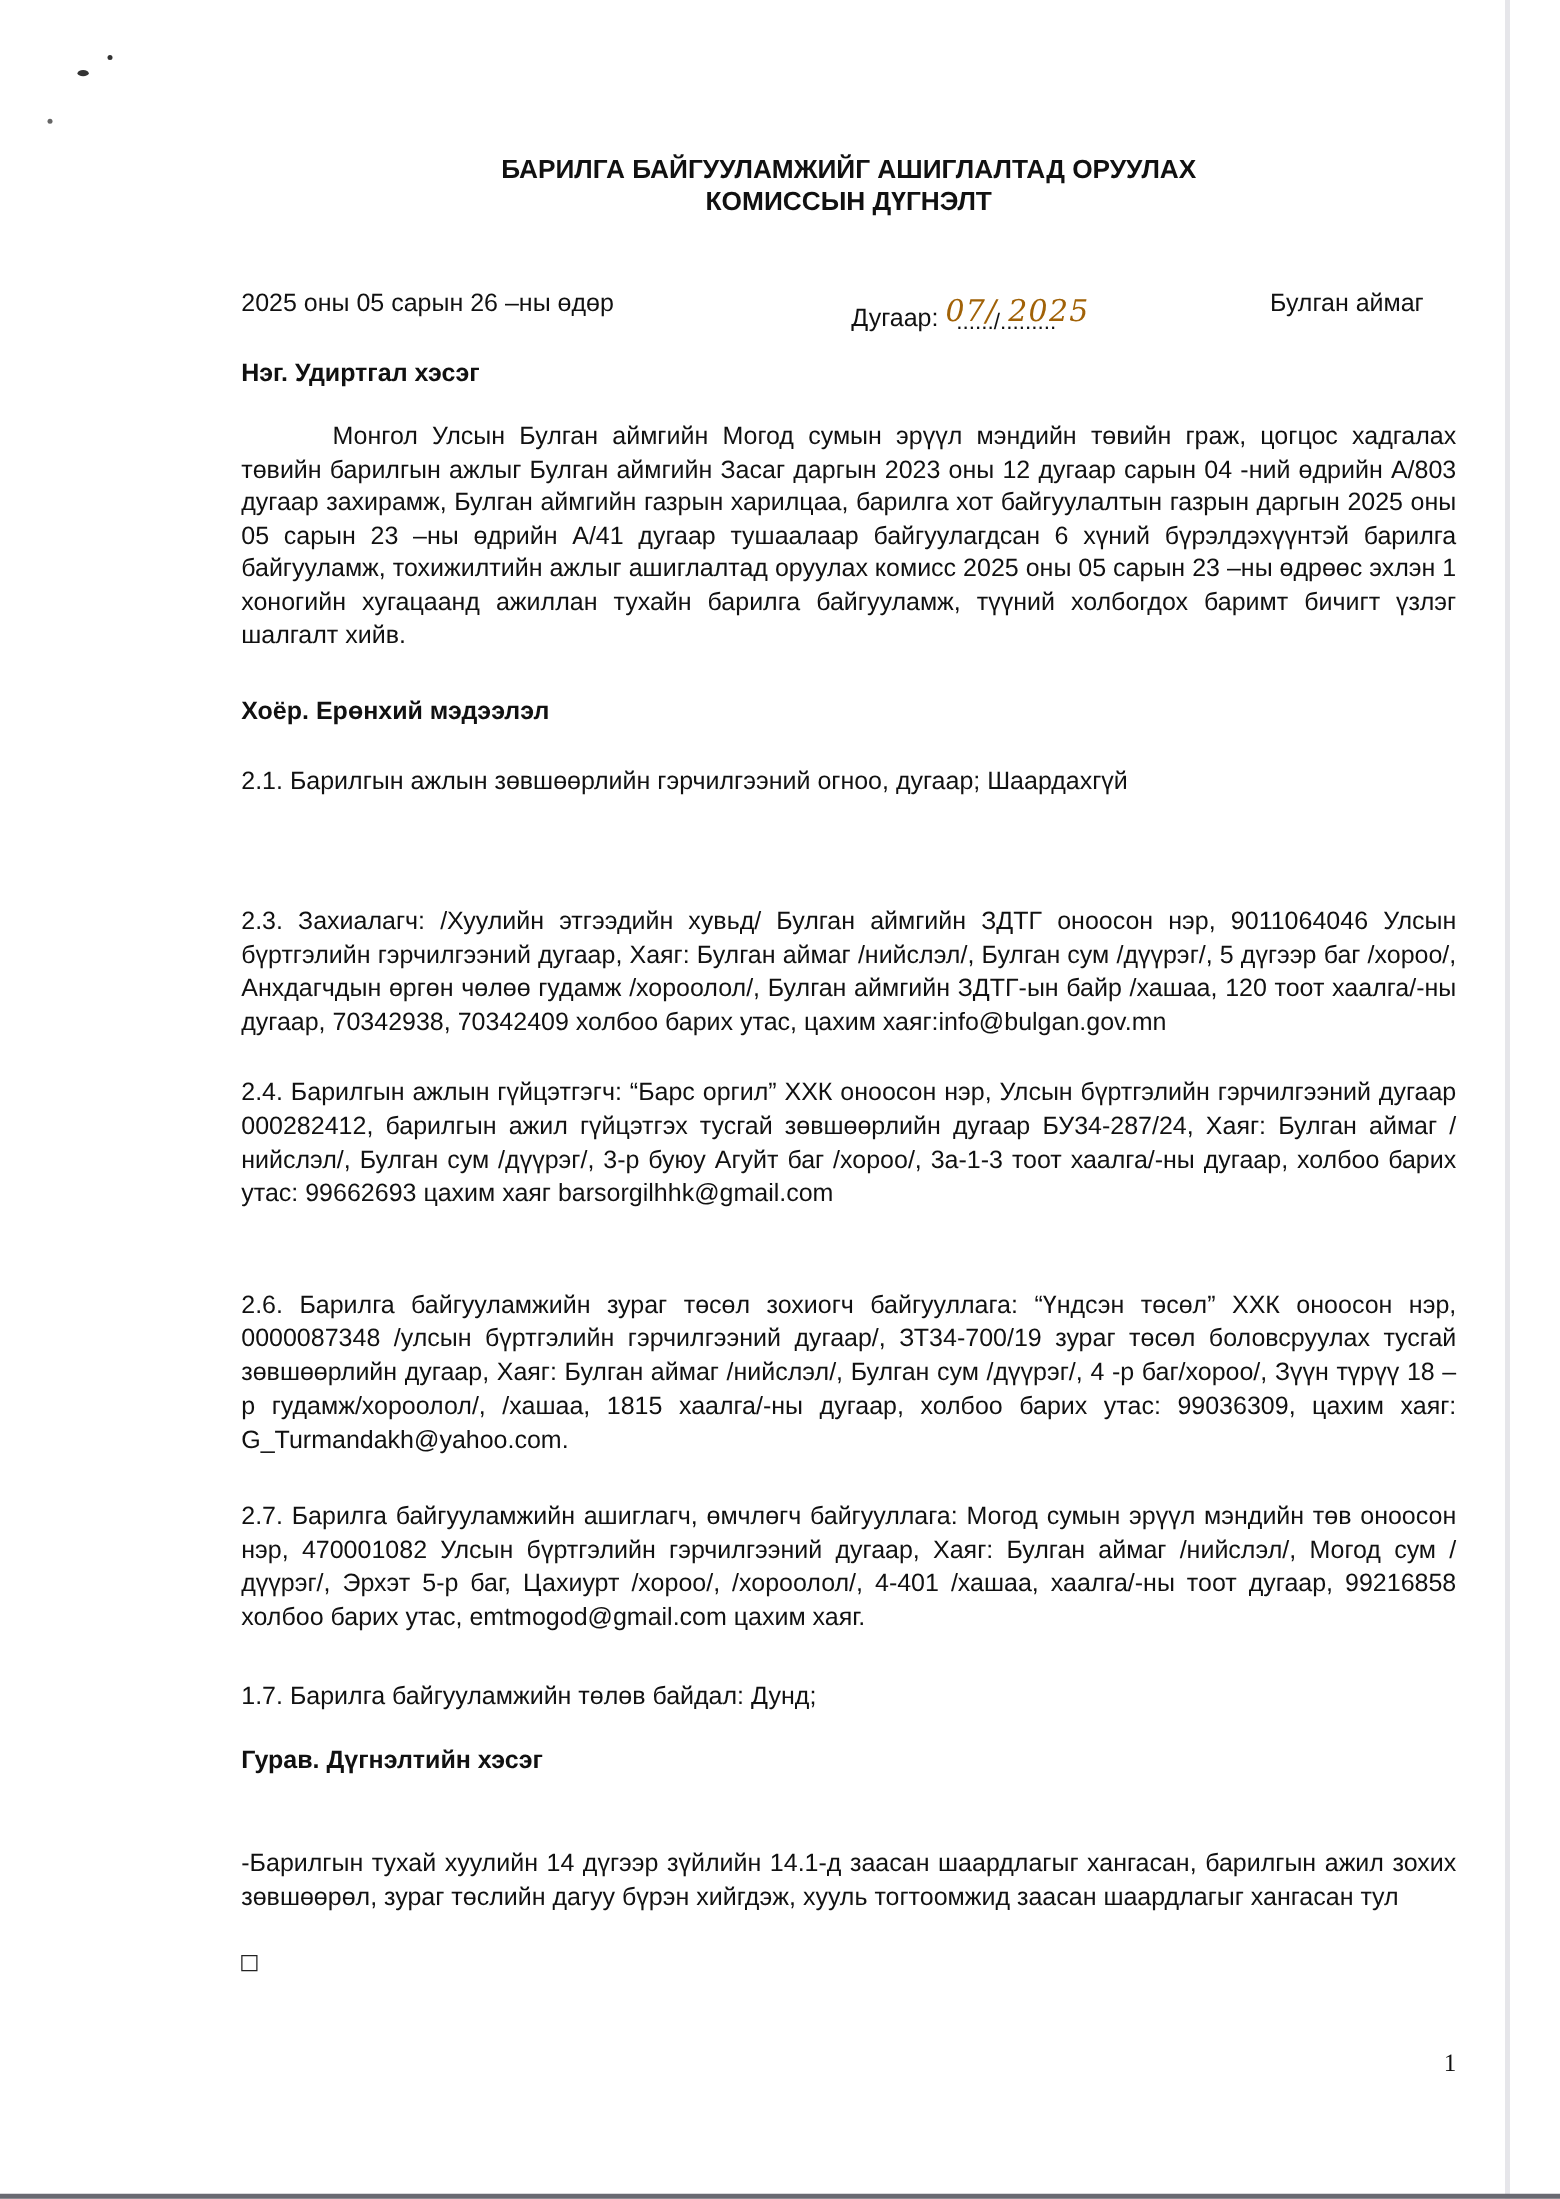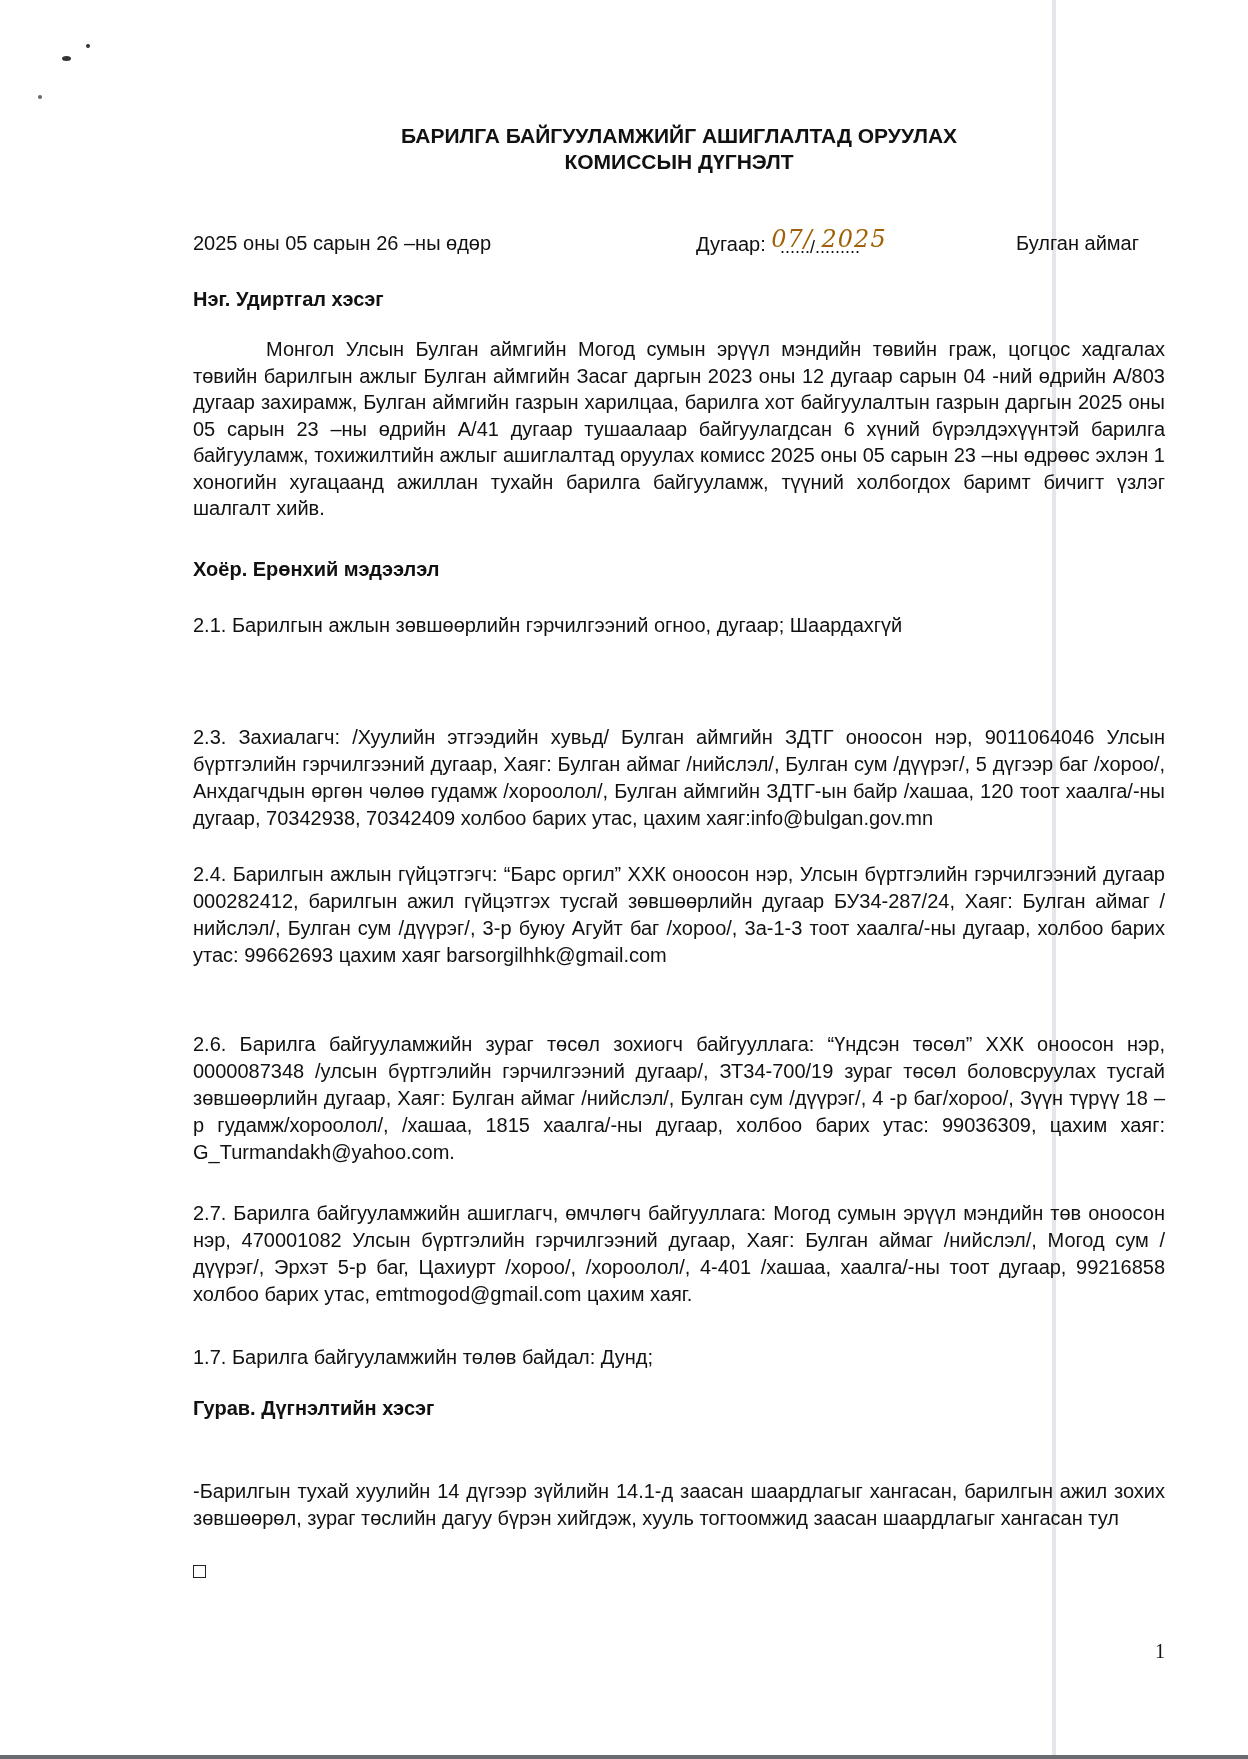--- a/index.html
+++ b/index.html
@@ -1,32 +1,32 @@
 <!DOCTYPE html>
 <html><head>
   <meta charset="utf-8">
   <style>
     html, body { margin: 0; padding: 0; }
     body {
       width: 1248px; height: 1759px; background: #ffffff; position: relative; overflow: hidden;
       font-family: "Liberation Sans", sans-serif; color: #111111;
     }
-    .page { position: absolute; left: 0; top: 0; width: 1056px; height: 1759px; background: #fff; }
+    .page { position: absolute; left: 0; top: 0; width: 1208px; height: 1759px; background: #fff; }
     .edge-right { position: absolute; right: 0; top: 0; width: 4px; height: 1759px; background: #e6e6ea; }
     .edge-bottom { position: absolute; left: 0; bottom: 0; width: 1248px; height: 4px; background: #6a6a72; }
     .speck { position: absolute; background: #333; border-radius: 50%; }
     .content { position: absolute; left: 193px; width: 972px; font-size: 20px; line-height: 26px; }
     .title { position: absolute; left: 193px; width: 972px; text-align: center; font-weight: bold; font-size: 21px; line-height: 26px; top: 123px; }
     .b { font-weight: normal; }
     .heading { text-align: left; font-weight: bold; font-size: 20px; }
     .just { text-align: justify; text-align-last: left; }
     .indent { text-indent: 73px; }
     .row { position: absolute; top: 230px; left: 193px; width: 972px; font-size: 20px; line-height: 26px; }
     .row .date { position: absolute; left: 0; }
-    .row .num { position: absolute; left: 503px; }
+    .row .num { position: absolute; left: 488px; margin-top: 10px; }
     .row .place { position: absolute; right: 26px; }
     .hand { color: #a16207; font-family: "DejaVu Serif", serif; font-style: italic; font-size: 24px; letter-spacing: 1px; position: relative; top: -4px; }
     .dots { position: absolute; left: 84px; top: 4px; color: #111; letter-spacing: 0; font-size: 18px; }
     .pagenum { position: absolute; left: 1155px; top: 1640px; font-family: "Liberation Serif", serif; font-size: 20px; }
     .block { position: absolute; left: 193px; width: 972px; font-size: 20px; line-height: 27px; }
     .cb { display: inline-block; width: 11px; height: 11px; border: 1px solid #222; margin-right: 5px; vertical-align: 1px; }
   </style>
 </head>
 <body>
 

